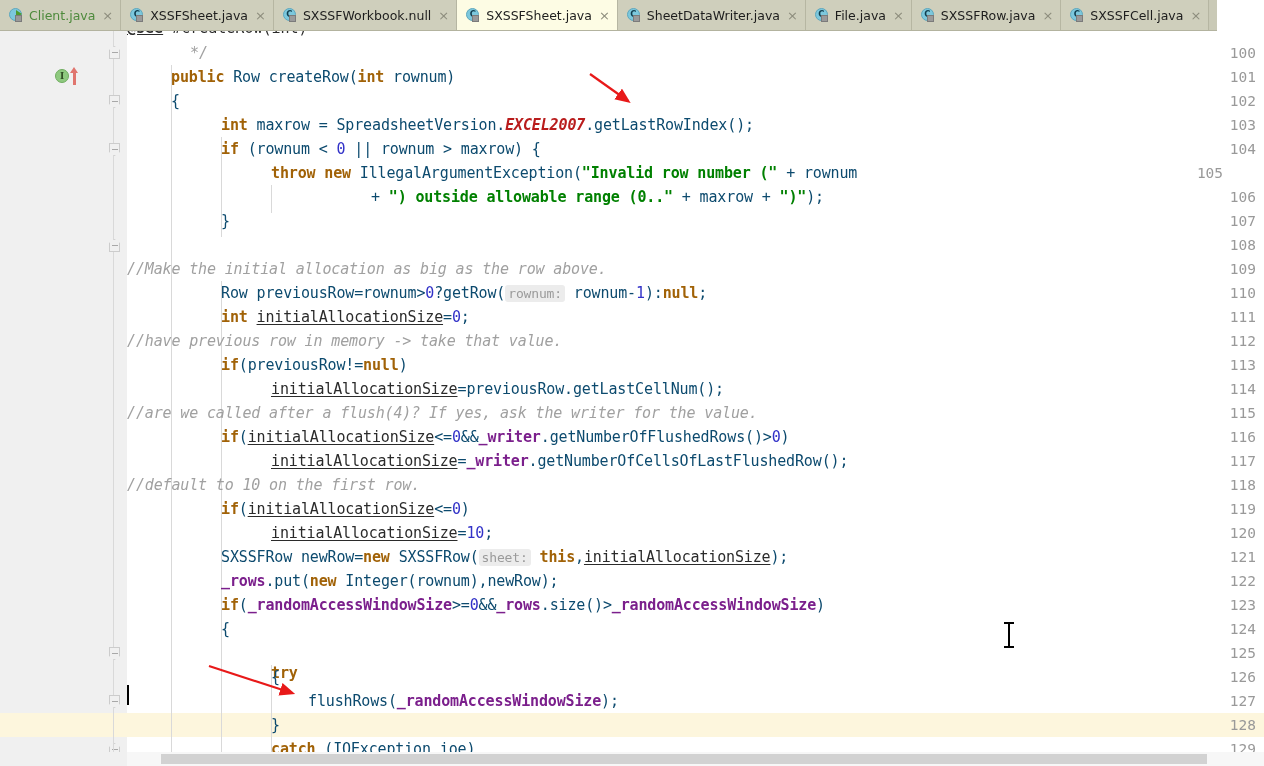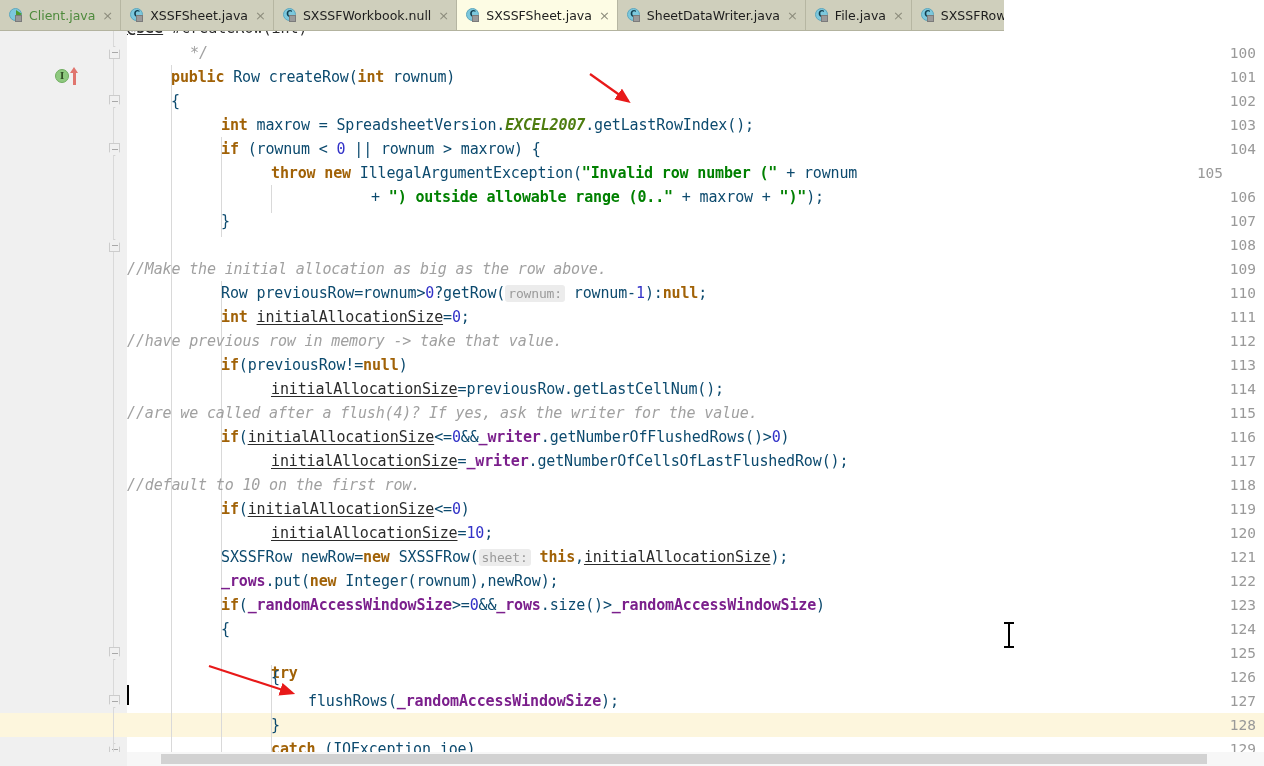--- a/index.html
+++ b/index.html
@@ -7,21 +7,21 @@
     margin: 0; padding: 0;
     width: 1264px; height: 766px;
     overflow: hidden;
     background: #ffffff;
     font-family: "DejaVu Sans", sans-serif;
   }
 
   
   #tabbar {
     position: absolute; left: 0; top: 0;
-    width: 1004px; height: 31px;
+    width: 1217px; height: 31px;
     background: #c9c9b6;
     display: flex;
     align-items: stretch;
     overflow: hidden;
     border-bottom: 1px solid #b3b39f;
   }
   .tab {
     display: flex;
     align-items: center;
     gap: 5px;
@@ -203,21 +203,21 @@
     width: 2px; height: 20px;
     background: #000000;
   }
 
   
   .kw   { color: #a16207; font-weight: bold; }
   .str  { color: #008000; font-weight: bold; }
   .num2 { color: #3232c8; }
   .cmt  { color: #a0a0a0; font-style: italic; }
   .fld  { color: #7b1f8c; font-weight: bold; }
-  .sfld { color: #4d7c0f; font-weight: bold; font-style: italic; margin-top: 8px; }
+  .sfld { color: #b91c1c; font-weight: bold; font-style: italic; margin-top: 8px; }
   .lvar { text-decoration: underline; text-underline-offset: 2px; }
   .plain{ color: #0c4a6e; }
   .hint {
     color: #9b9b9b;
     background: #ececec;
     border-radius: 3px;
     padding: 1px 3px;
     font-size: 13px;
   }
 

